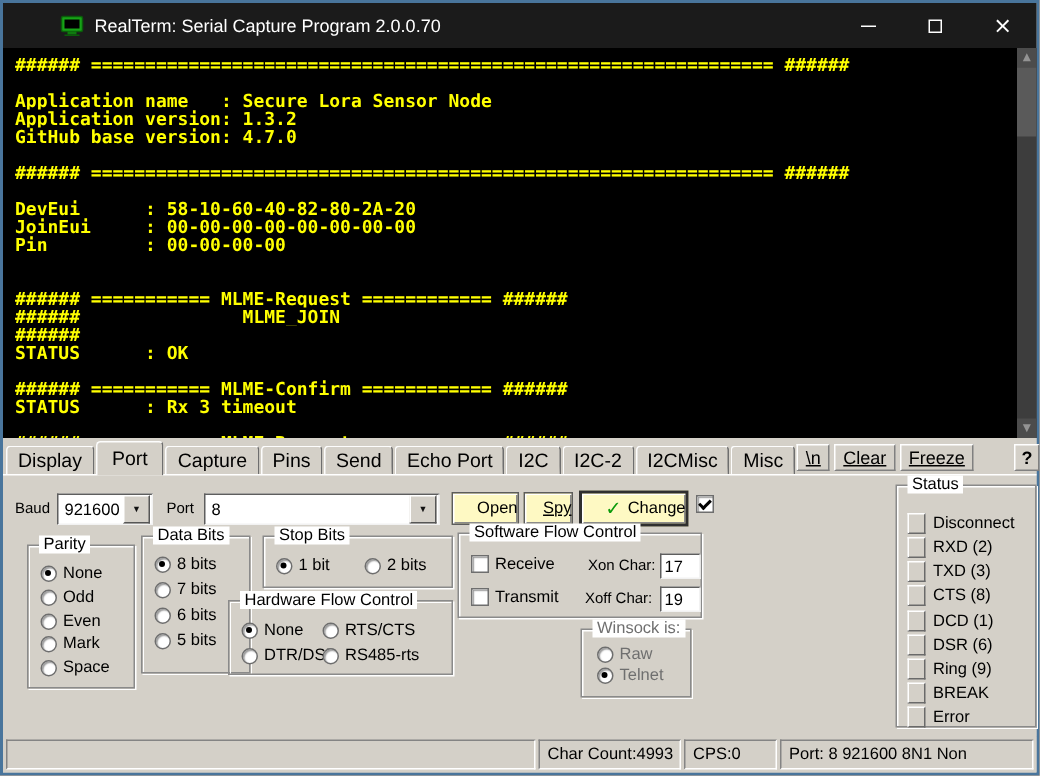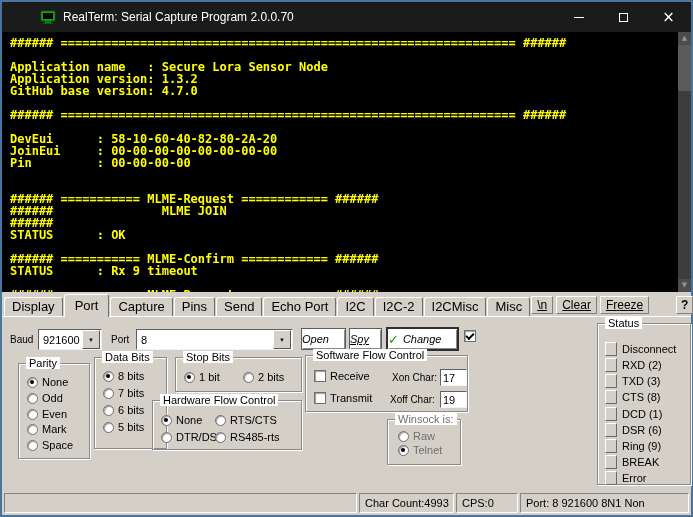--- a/index.html
+++ b/index.html
@@ -34,21 +34,21 @@
   .flatbtn{font-size:12px;padding:1px 5px;background:#d4d0c8;border:1px solid;border-color:#fff #808080 #808080 #fff;white-space:nowrap;}
   .ul{text-decoration:underline;}
   .help-btn{margin-left:24px;width:17px;box-sizing:border-box;text-align:center;padding:1px 0;font-weight:bold;}
 
   
   .panel{flex:1;position:relative;border-top:1px solid #fff;background:#d4d0c8;}
   .label{position:absolute;font-size:10px;white-space:nowrap;}
   .combo{position:absolute;height:21px;box-sizing:border-box;background:#fff;border:1px solid;border-color:#5e5e5e #f2f2f2 #f2f2f2 #5e5e5e;display:flex;align-items:center;padding:1px;}
   .combo .val{flex:1;font-size:11px;padding-left:3px;overflow:hidden;}
   .combo .drop{width:16px;height:17px;flex:none;background:#d4d0c8;border:1px solid;border-color:#fff #565656 #565656 #fff;font-size:6px;display:flex;align-items:center;justify-content:center;color:#111;}
-  .btn{position:absolute;box-sizing:border-box;background:#ffffff;border:1px solid #5c5c5c;box-shadow:inset 1px 1px 0 #fff,inset -1px -1px 0 #8a8a8a;font-size:11px;display:flex;align-items:center;justify-content:flex-start;gap:4px;white-space:nowrap;font-style:italic;}
+  .btn{position:absolute;box-sizing:border-box;background:#fef9c3;border:1px solid #5c5c5c;box-shadow:inset 1px 1px 0 #fff,inset -1px -1px 0 #8a8a8a;font-size:11px;display:flex;align-items:center;justify-content:flex-end;gap:4px;white-space:nowrap;}
   .btn.default{border:2px solid #2f2f2f;}
   .check-glyph{color:#0a9a0a;font-weight:bold;font-size:13px;line-height:1;font-family:"DejaVu Sans",sans-serif;}
   .group{position:absolute;box-sizing:border-box;border:1px solid #8a8a8a;box-shadow:inset 1px 1px 0 #fff,1px 1px 0 #fff;}
   .gtitle{position:absolute;top:-7px;left:7px;background:#ffffff;padding:0 3px;font-size:11px;line-height:12px;white-space:nowrap;}
   .opt{position:absolute;display:flex;align-items:center;gap:4px;font-size:11px;white-space:nowrap;}
   .rad{width:11px;height:11px;border-radius:50%;background:#fff;border:1px solid #6e6e6e;box-shadow:inset 1px 1px 1px #9c9c9c;flex:none;position:relative;box-sizing:border-box;}
   .opt.sel .rad::after{content:"";position:absolute;left:2px;top:2px;width:4px;height:4px;border-radius:50%;background:#000;}
   .chk{width:12px;height:12px;background:#fff;border:1px solid #6e6e6e;box-shadow:inset 1px 1px 1px #9c9c9c;flex:none;position:relative;box-sizing:border-box;}
   .chk.checked::after{content:"";position:absolute;left:1px;top:2px;width:6px;height:3px;border-left:2px solid #000;border-bottom:2px solid #000;transform:rotate(-45deg);}
   .tinput{position:absolute;box-sizing:border-box;width:27px;height:17px;background:#fff;border:1px solid;border-color:#5e5e5e #f2f2f2 #f2f2f2 #5e5e5e;font-size:11px;font-family:"Liberation Sans",sans-serif;padding:0 2px;}
@@ -102,21 +102,21 @@
       <div class="tline">JoinEui     : 00-00-00-00-00-00-00-00</div>
       <div class="tline">Pin         : 00-00-00-00</div>
       <div class="tline"></div>
       <div class="tline"></div>
       <div class="tline">###### =========== MLME-Request ============ ######</div>
       <div class="tline">######               MLME_JOIN</div>
       <div class="tline">######</div>
       <div class="tline">STATUS      : OK</div>
       <div class="tline"></div>
       <div class="tline">###### =========== MLME-Confirm ============ ######</div>
-      <div class="tline">STATUS      : Rx 9 timeout</div>
+      <div class="tline">STATUS      : Rx 3 timeout</div>
       <div class="tline"></div>
       <div class="tline">###### =========== MLME-Request ============ ######</div>
     </div>
     <div class="term-scroll">
       <div class="sarrow up">▲</div>
       <div class="sthumb"></div>
       <div class="sarrow down">▼</div>
     </div>
   </div>
 

